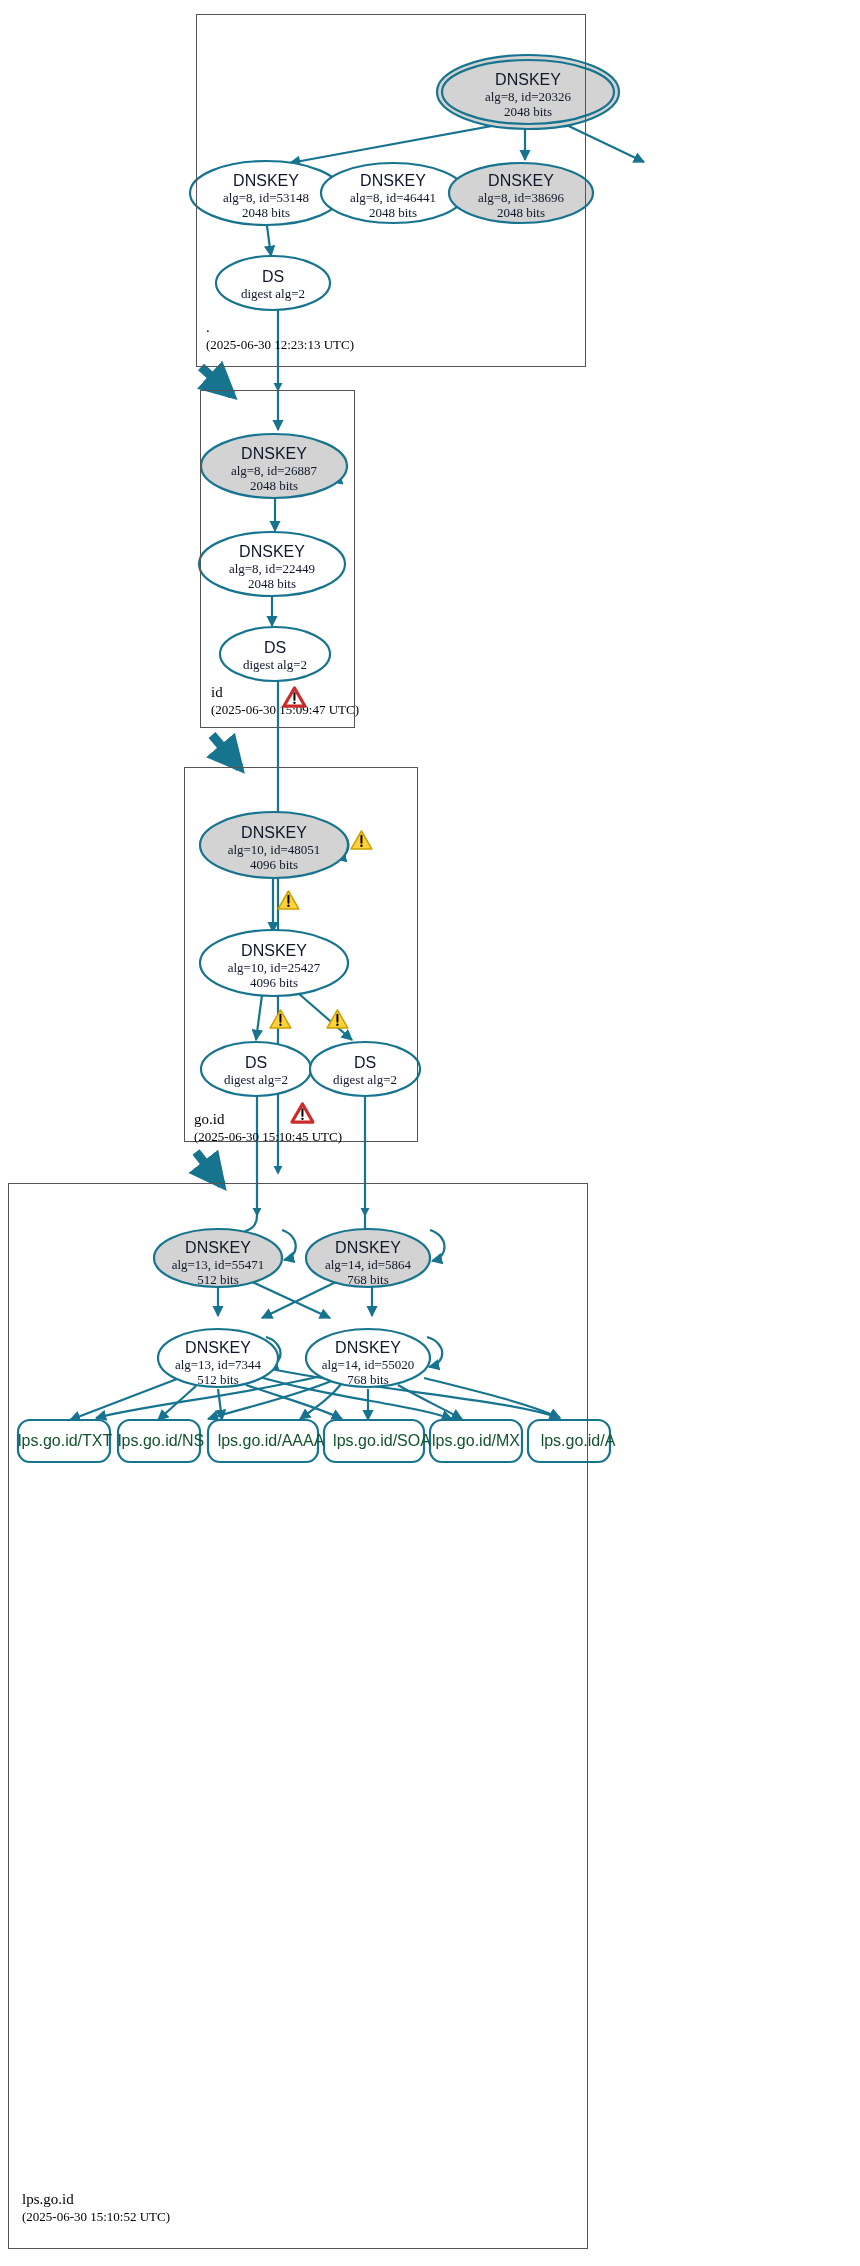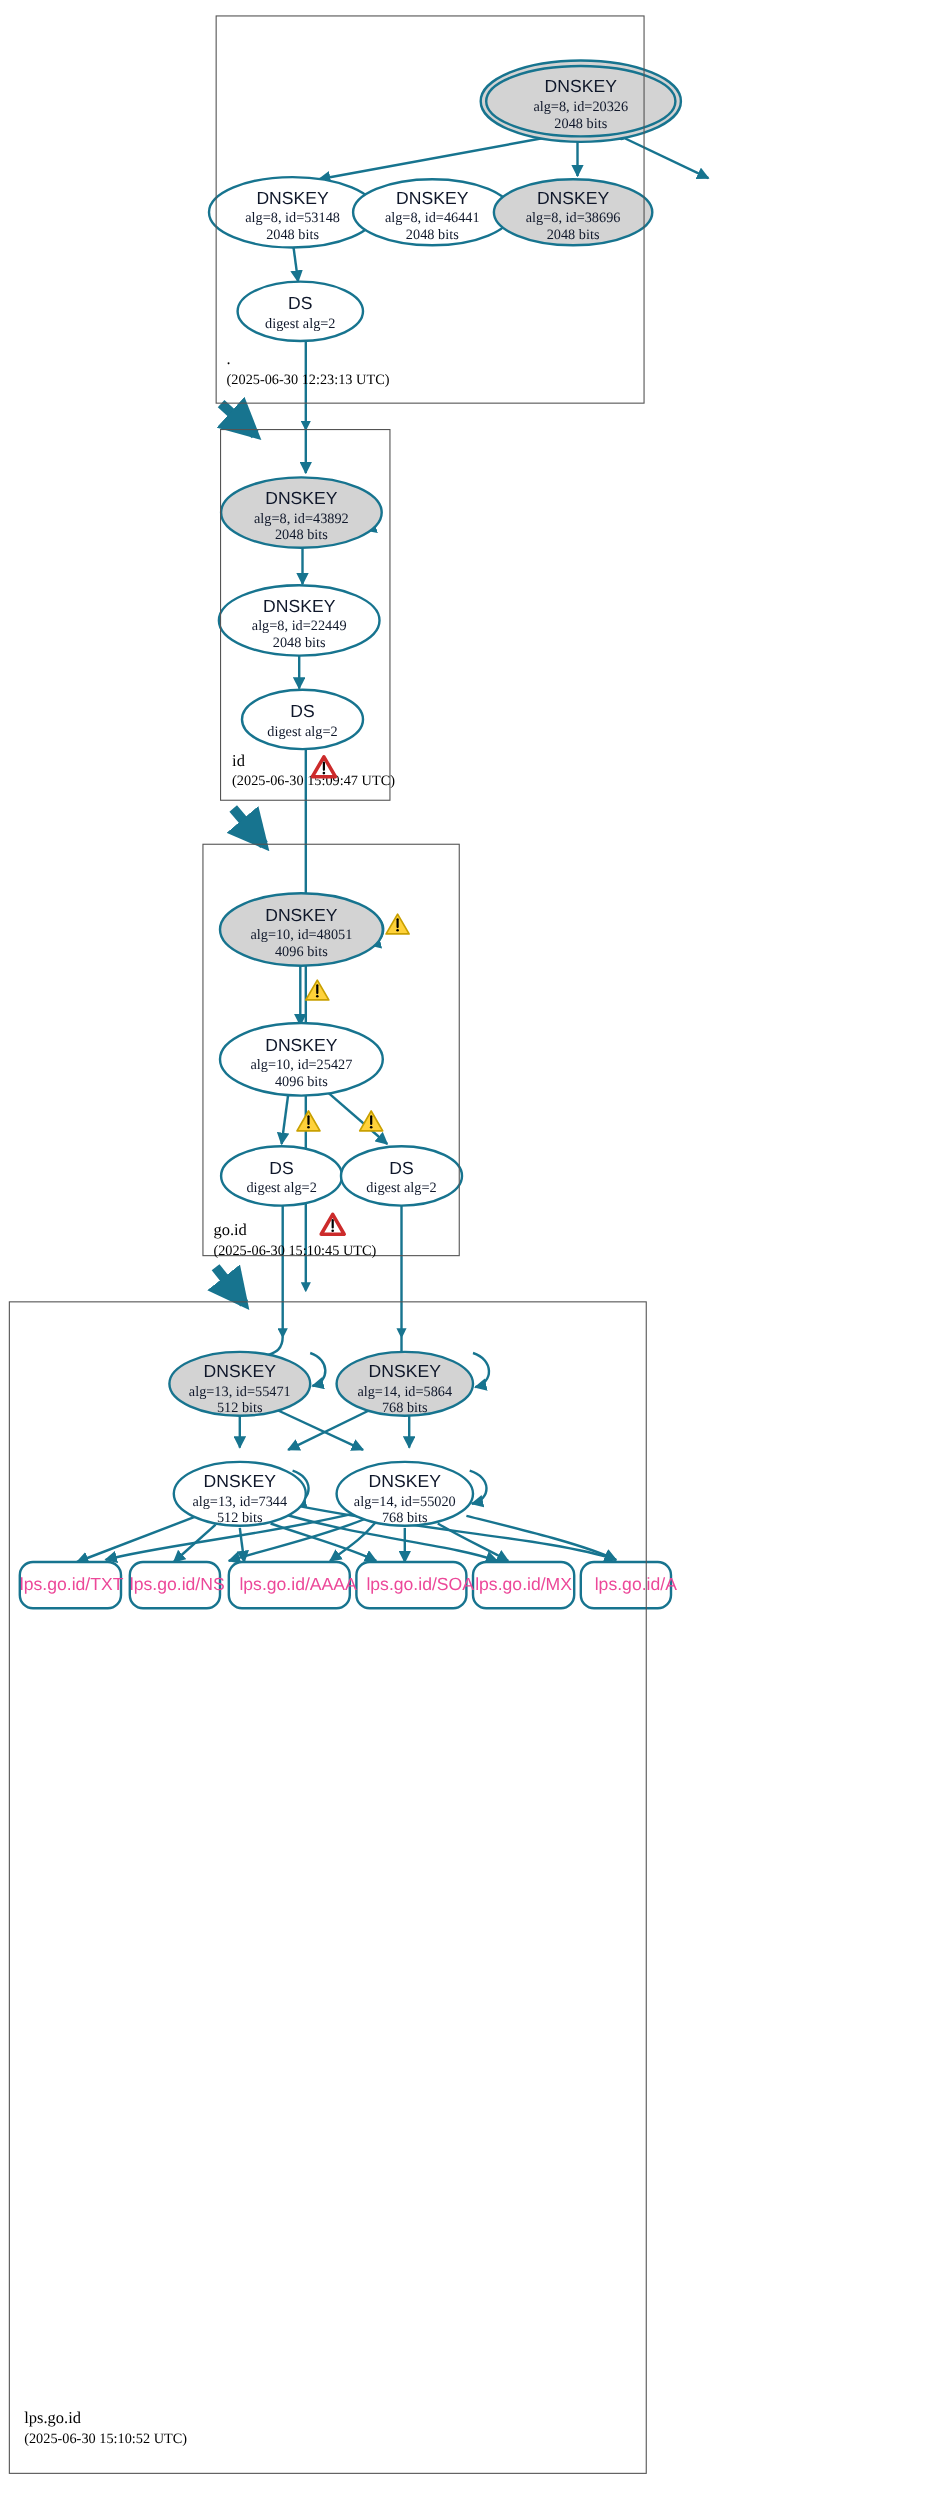--- a/index.html
+++ b/index.html
@@ -7,21 +7,21 @@
        font-family:"Liberation Sans", sans-serif;}
   #stage{position:absolute;left:0;top:0;width:860px;height:2266px;}
   svg.layer{position:absolute;left:0;top:0;width:860px;height:2266px;overflow:visible;}
   .zonebox{position:absolute;border:1px solid #545454;background:transparent;box-sizing:border-box;}
   .zonelabel{position:absolute;font-family:"Liberation Serif", serif;color:#000;}
   .zonelabel .zname{font-size:15px;line-height:18px;}
   .zonelabel .ztime{font-size:13px;line-height:17px;}
   .nodetext{position:absolute;text-align:center;color:#0f172a;pointer-events:none;}
   .nodetext .t1{font-family:"Liberation Sans", sans-serif;font-size:16px;line-height:18px;}
   .nodetext .t2{font-family:"Liberation Serif", serif;font-size:13px;line-height:15px;}
-  .rrlabel{position:absolute;text-align:center;color:#ec4899;
+  .rrlabel{position:absolute;text-align:center;color:#14532d;
            font-family:"Liberation Sans", sans-serif;font-size:16px;line-height:18px;}
 </style>
 </head>
 <body>
 
 <div id="stage">
 
   <svg class="layer" viewBox="0 0 860 2266">
     <defs>
       <marker id="arr" viewBox="0 0 10 10" refX="9" refY="5" markerWidth="5.2" markerHeight="5.2" orient="auto-start-reverse">
@@ -205,21 +205,21 @@
     <div class="t2">alg=8, id=38696</div>
     <div class="t2">2048 bits</div>
   </div>
   <div class="nodetext" style="left:203px;top:268px;width:140px;">
     <div class="t1">DS</div>
     <div class="t2">digest alg=2</div>
   </div>
 
   <div class="nodetext" style="left:194px;top:445px;width:160px;">
     <div class="t1">DNSKEY</div>
-    <div class="t2">alg=8, id=43892</div>
+    <div class="t2">alg=8, id=26887</div>
     <div class="t2">2048 bits</div>
   </div>
   <div class="nodetext" style="left:192px;top:543px;width:160px;">
     <div class="t1">DNSKEY</div>
     <div class="t2">alg=8, id=22449</div>
     <div class="t2">2048 bits</div>
   </div>
   <div class="nodetext" style="left:205px;top:639px;width:140px;">
     <div class="t1">DS</div>
     <div class="t2">digest alg=2</div>

